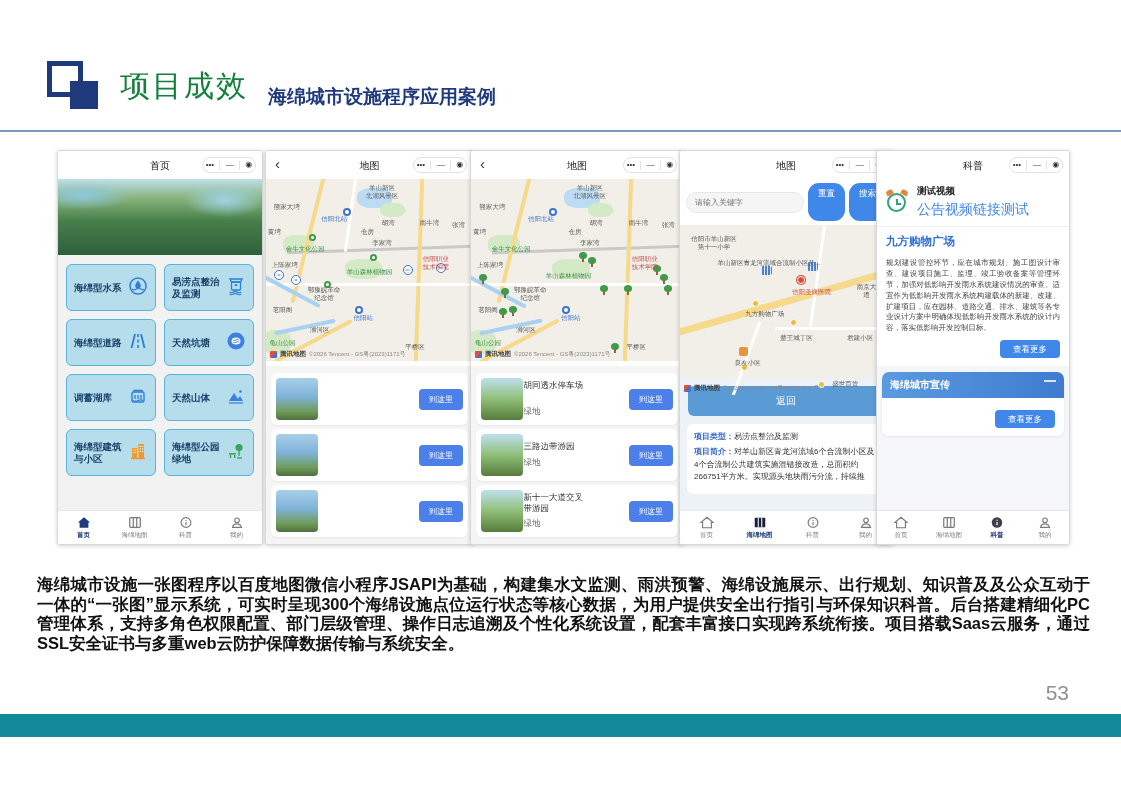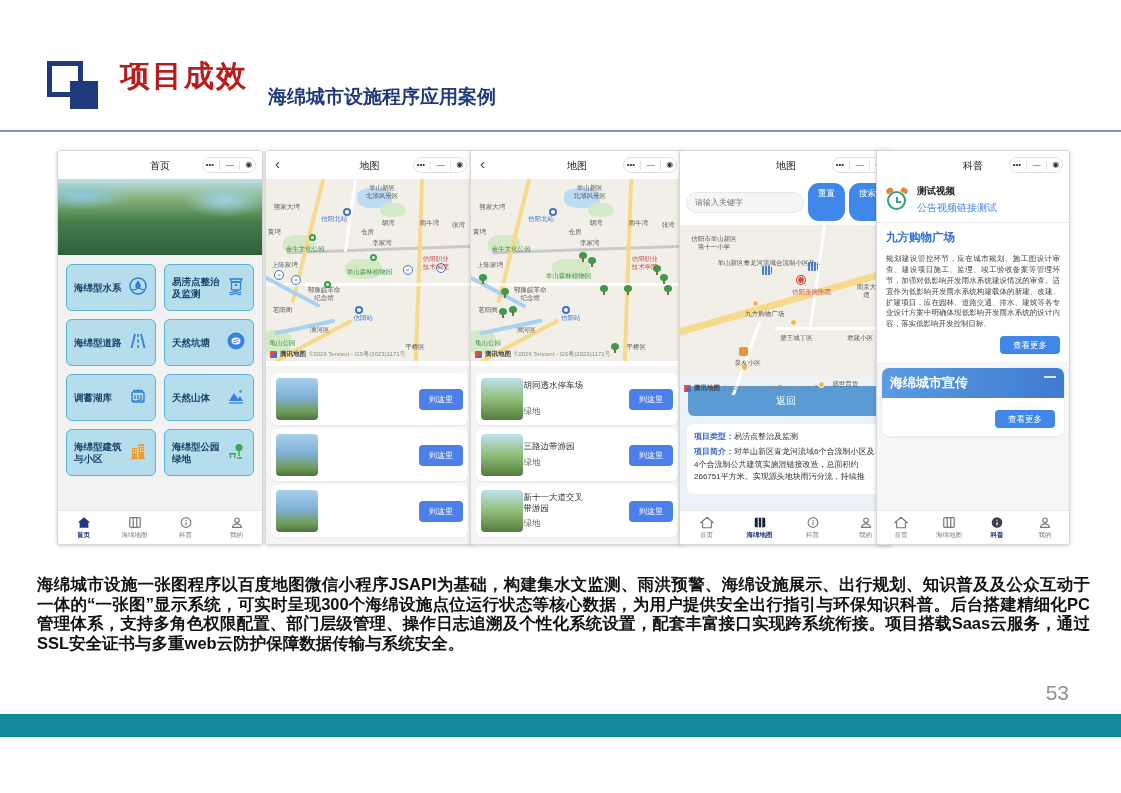--- a/index.html
+++ b/index.html
@@ -3,21 +3,21 @@
 <meta charset="utf-8">
 <style>
   * { margin:0; padding:0; box-sizing:border-box; }
   html,body { background:#e9e9e9; font-family:"Liberation Sans", sans-serif; }
   .slide { position:relative; width:1121px; height:793px; background:#ffffff; overflow:hidden; margin:0 auto; }
   [data-bind] { white-space:pre-line; }
 
   
   .logo-outline { position:absolute; left:47px; top:61px; width:36px; height:36px; border:5px solid #1e3a7c; background:#fff; }
   .logo-fill { position:absolute; left:70px; top:81px; width:28px; height:28px; background:#1e3a7c; }
-  .slide-title { position:absolute; left:120px; top:56px; font-size:30px; font-weight:bold; color:#b91c1c; letter-spacing:2px; }
+  .slide-title { position:absolute; left:120px; top:66px; font-size:30px; font-weight:normal; color:#15803d; letter-spacing:2px; }
   .slide-subtitle { position:absolute; left:268px; top:84px; font-size:19px; font-weight:bold; color:#1e3a7c; }
   .divider { position:absolute; left:0; top:130px; width:1121px; height:2px; background:#7b96c4; }
 
   
   .body-text { position:absolute; left:37px; top:575px; width:1053px; font-size:16.5px; line-height:19.5px; font-weight:bold; color:#111; text-align:justify; }
   .page-number { position:absolute; right:52px; top:681px; font-size:21px; color:#909090; }
   .teal-bar { position:absolute; left:0; top:714px; width:1121px; height:23px; background:#15899c; }
 
   
   .phone { position:absolute; top:150px; height:395px; background:#fff; border:1px solid #d8d8d8; border-radius:3px; box-shadow:0 1px 4px rgba(0,0,0,.18); overflow:hidden; }
@@ -97,26 +97,26 @@
   .p5-body { position:absolute; top:28px; bottom:34px; left:0; right:0; background:#f4f6f8; overflow:hidden; }
   .video-row { display:flex; gap:8px; padding:6px 8px 7px; align-items:center; background:#fff; border-bottom:1px solid #eee; }
   .clock-icon { position:relative; width:24px; height:24px; flex:none; }
   .clock-icon .face { position:absolute; left:2px; top:3px; width:19px; height:19px; border-radius:50%; border:2px solid #35a07a; background:#fff; }
   .clock-icon .hand1 { position:absolute; left:11px; top:9px; width:1.5px; height:6px; background:#35a07a; }
   .clock-icon .hand2 { position:absolute; left:11px; top:13px; width:5px; height:1.5px; background:#35a07a; }
   .clock-icon .bell-l, .clock-icon .bell-r { position:absolute; top:0; width:7px; height:5px; border-radius:50% 50% 0 0; background:#e8833a; }
   .clock-icon .bell-l { left:1px; transform:rotate(-30deg); }
   .clock-icon .bell-r { right:1px; transform:rotate(30deg); }
   .video-title { font-size:9.5px; font-weight:bold; color:#222; margin-bottom:3px; }
-  .video-link  { font-size:10px; color:#3f87e8; }
+  .video-link  { font-size:14px; color:#3f87e8; }
   .kp-title { color:#2f6fd6; font-weight:bold; font-size:11.5px; padding:7px 9px 5px; background:#fff; }
   .kp-card { margin:0 0 6px; background:#fff; padding:4px 9px 8px; font-size:7.5px; color:#444; line-height:1.45; text-align:justify; }
   .kp-more { display:block; margin-left:auto; margin-top:6px; width:60px; height:18px; background:#3f87e8; color:#fff; text-align:center; line-height:18px; border-radius:4px; font-size:8.5px; border:none; }
   .kp2 { margin:0 5px 6px; border-radius:7px; overflow:hidden; box-shadow:0 1px 2px rgba(0,0,0,.08); }
-  .kp2-header { background:linear-gradient(90deg,#5a9be0,#3f7bd0); color:#fff; font-size:13px; font-weight:bold; padding:6px 8px; position:relative; }
+  .kp2-header { background:linear-gradient(90deg,#5a9be0,#3f7bd0); color:#fff; font-size:10px; font-weight:bold; padding:6px 8px; position:relative; }
   .kp2-header .dash { position:absolute; right:8px; top:8px; width:12px; height:2px; background:rgba(255,255,255,.8); }
   .kp2-body { background:#fff; padding:6px 9px 8px; font-size:7.5px; color:#444; line-height:1.45; text-align:justify; }
 
   
   .tabbar { position:absolute; left:0; right:0; bottom:0; height:34px; background:#fff; border-top:1px solid #e8e8e8; display:flex; z-index:10; }
   .tab { flex:1; display:flex; flex-direction:column; align-items:center; justify-content:center; gap:2px; font-size:6.5px; color:#7a7a7a; }
   .tab svg { display:block; }
   .tab.active { color:#1e3a7c; font-weight:bold; }
 </style>
 </head>

